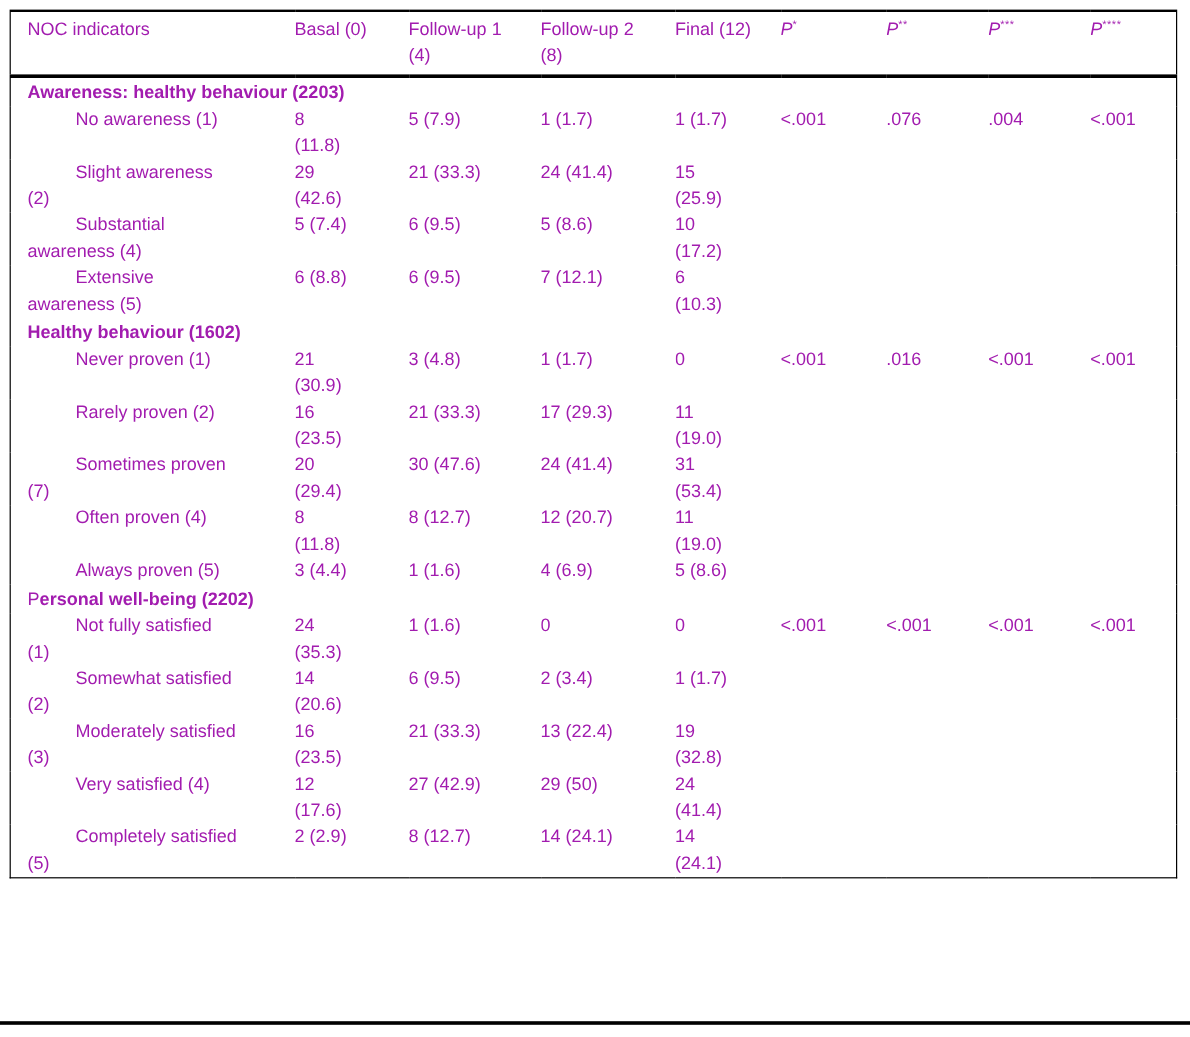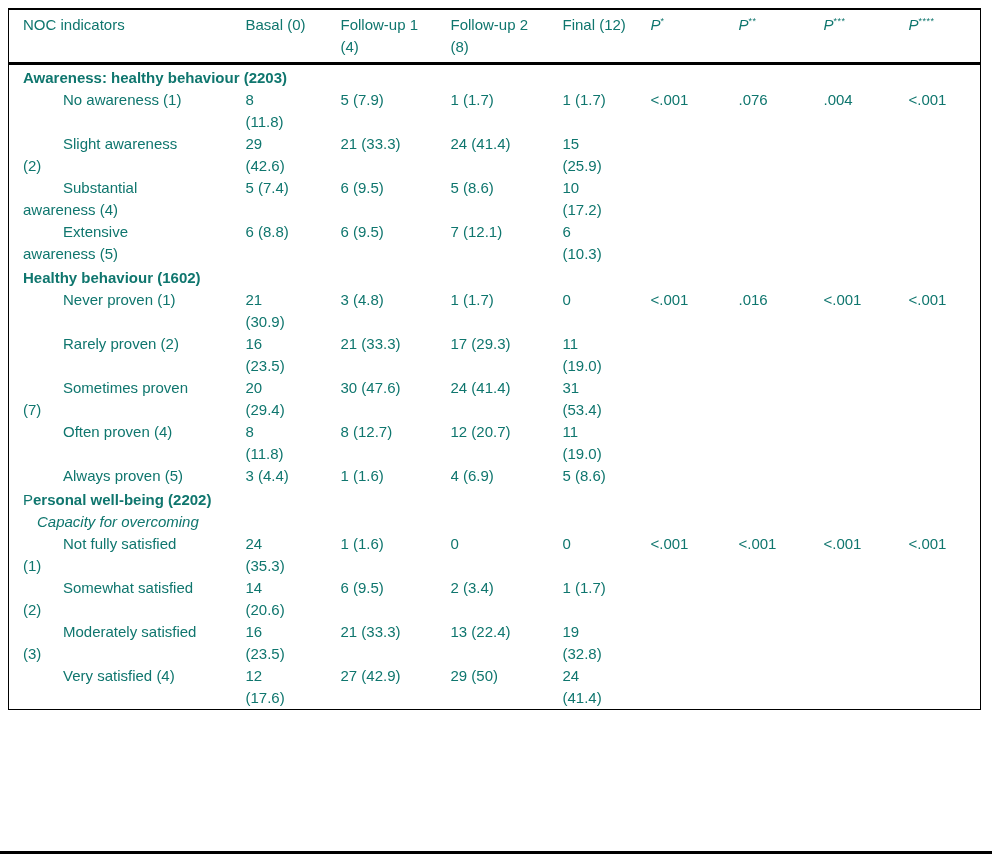--- a/index.html
+++ b/index.html
@@ -3,21 +3,21 @@
 <meta charset="utf-8">
 <style>
   html,body { margin:0; padding:0; background:#fff; }
   .page {
     position: relative;
     width: 992px;
     height: 864px;
     background: #ffffff;
     overflow: hidden;
     font-family: "Liberation Sans", "DejaVu Sans", sans-serif;
-    color: #0f766e;
+    color: #a21caf;
   }
   table.noc {
     border-collapse: collapse;
     table-layout: fixed;
     width: 972px;
     margin: 8px 0 0 8px;
     border-top: 2px solid #000;
     border-left: 1px solid #000;
     border-right: 1px solid #000;
     border-bottom: 1.5px solid #000;
@@ -194,23 +194,20 @@
         <td>5 (8.6)</td>
         <td></td>
         <td></td>
         <td></td>
         <td></td>
       </tr>
 
       <tr class="sec">
           <td colspan="9"><span class="t-head">P</span><span class="t-tail">ersonal well-being (2202)</span></td>
         </tr>
-      <tr class="sub">
-          <td colspan="9">Capacity for overcoming</td>
-        </tr>
       <tr>
         <td class="lbl">Not fully satisfied
 (1)</td>
         <td>24
 (35.3)</td>
         <td>1 (1.6)</td>
         <td>0</td>
         <td>0</td>
         <td>&lt;.001</td>
         <td>&lt;.001</td>
@@ -250,16 +247,29 @@
 (17.6)</td>
         <td>27 (42.9)</td>
         <td>29 (50)</td>
         <td>24
 (41.4)</td>
         <td></td>
         <td></td>
         <td></td>
         <td></td>
       </tr>
+      <tr>
+        <td class="lbl">Completely satisfied
+(5)</td>
+        <td>2 (2.9)</td>
+        <td>8 (12.7)</td>
+        <td>14 (24.1)</td>
+        <td>14
+(24.1)</td>
+        <td></td>
+        <td></td>
+        <td></td>
+        <td></td>
+      </tr>
     </tbody>
   </table>
   <div class="bottom-rule"></div>
 </div>
 
 </body></html>

